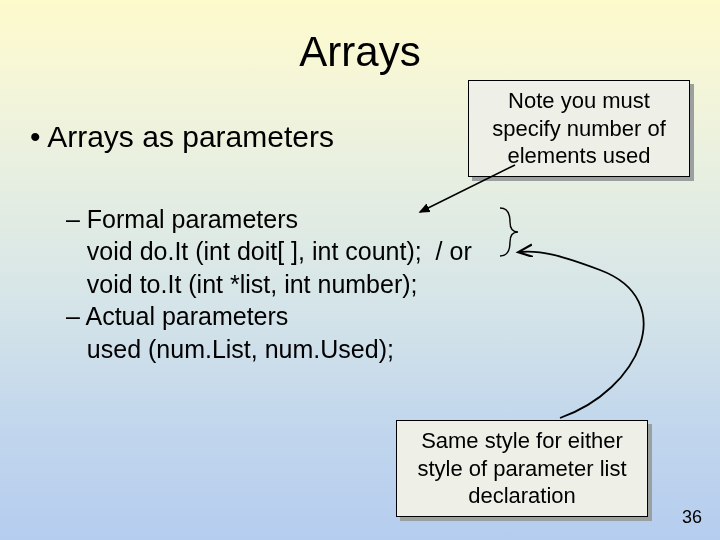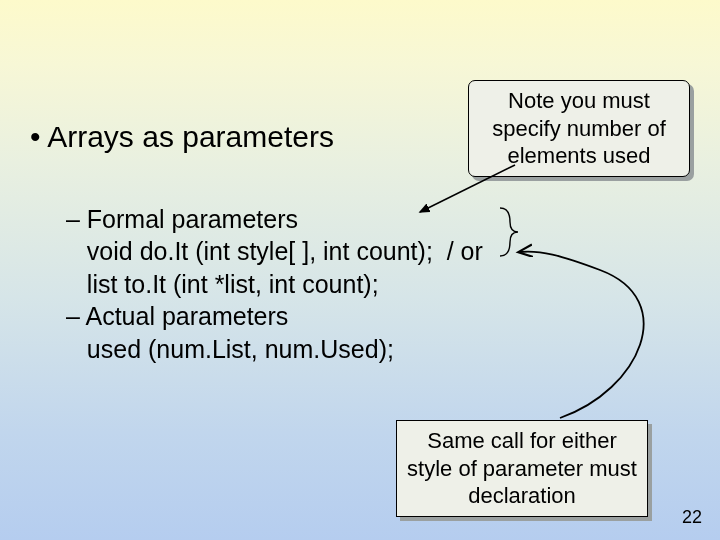--- a/index.html
+++ b/index.html
@@ -54,21 +54,20 @@
     box-shadow: 4px 4px 0 #9aa0a0;
     font-size: 22px;
     text-align: center;
     padding: 6px 10px;
     line-height: 1.25;
   }
   .callout-top {
     right: 30px;
     top: 80px;
     width: 200px;
-    border-radius: 7px;
   }
   .callout-bottom {
     right: 72px;
     top: 420px;
     width: 230px;
   }
   .pagenum {
     position: absolute;
     right: 18px;
     bottom: 12px;
@@ -81,38 +80,39 @@
     width: 720px;
     height: 540px;
     pointer-events: none;
   }
 </style>
 </head>
 <body>
 
 <div class="slide">
 
+  <div class="title">Arrays</div>
 
   <div class="bullet1">
     <span>• </span><span>Arrays as parameters</span>
   </div>
 
   <div class="body-block">
 <span>– Formal parameters</span>
-<span>   void do.It (int style[ ], int count);  / or</span>
-<span>   list to.It (int *list, int count);</span>
+<span>   void do.It (int doit[ ], int count);  / or</span>
+<span>   void to.It (int *list, int number);</span>
 <span>– Actual parameters</span>
 <span>   used (num.List, num.Used);</span>
   </div>
 
   <div class="callout callout-top">Note you must specify number of elements used</div>
 
-  <div class="callout callout-bottom">Same call for either style of parameter must declaration</div>
+  <div class="callout callout-bottom">Same style for either style of parameter list declaration</div>
 
-  <div class="pagenum">22</div>
+  <div class="pagenum">36</div>
 
   <svg class="overlay" viewBox="0 0 720 540">
     <defs>
       <marker id="arrowhead" markerWidth="8" markerHeight="8" refX="6" refY="3" orient="auto">
         <path d="M0,0 L7,3 L0,6 Z" fill="#000"></path>
       </marker>
       <marker id="arrowheadOpen" markerWidth="10" markerHeight="10" refX="7" refY="3.5" orient="auto">
         <path d="M0,0 L8,3.5 L0,7" fill="none" stroke="#000" stroke-width="1.2"></path>
       </marker>
     </defs>

